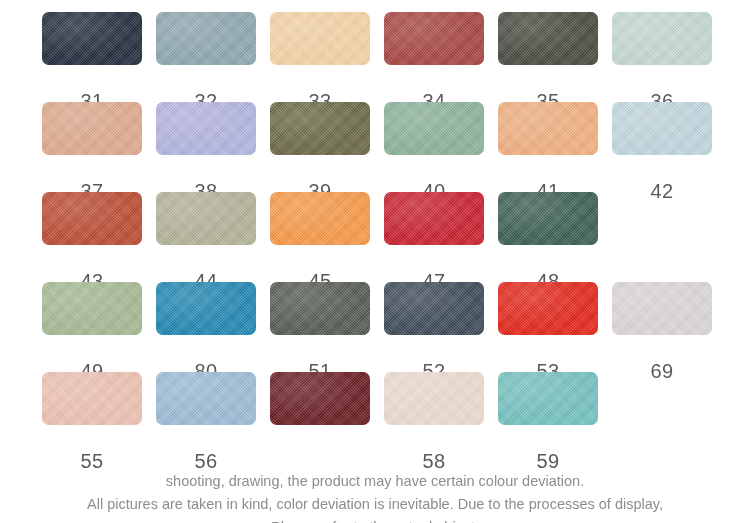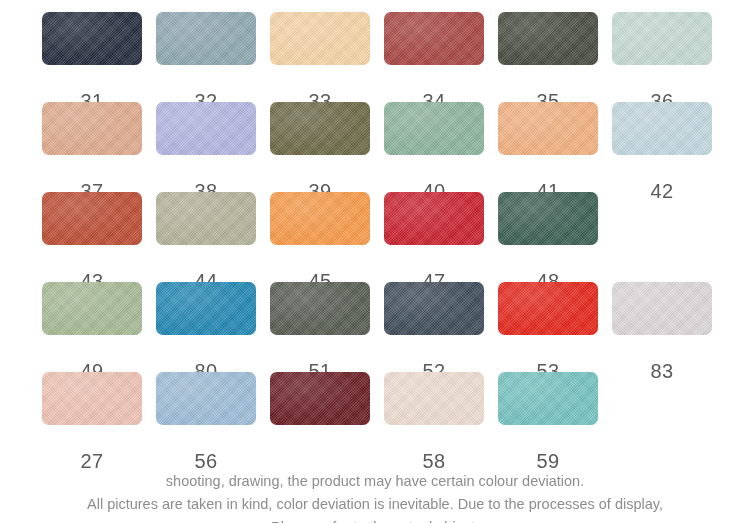--- a/index.html
+++ b/index.html
@@ -204,27 +204,27 @@
         <div class="swatch-cell">
           <div class="swatch-chip" style="background-color: rgb(60, 74, 87);"></div>
           <div class="swatch-label">52</div>
         </div>
         <div class="swatch-cell">
           <div class="swatch-chip" style="background-color: rgb(230, 36, 24);"></div>
           <div class="swatch-label">53</div>
         </div>
         <div class="swatch-cell">
           <div class="swatch-chip" style="background-color: rgb(222, 216, 218);"></div>
-          <div class="swatch-label">83</div>
+          <div class="swatch-label">69</div>
         </div>
       </div>
       <div class="swatch-row">
         <div class="swatch-cell">
           <div class="swatch-chip" style="background-color: rgb(240, 195, 180);"></div>
-          <div class="swatch-label">27</div>
+          <div class="swatch-label">55</div>
         </div>
         <div class="swatch-cell">
           <div class="swatch-chip" style="background-color: rgb(157, 189, 216);"></div>
           <div class="swatch-label">56</div>
         </div>
         <div class="swatch-cell">
           <div class="swatch-chip" style="background-color: rgb(106, 28, 34);"></div>
         </div>
         <div class="swatch-cell">
           <div class="swatch-chip" style="background-color: rgb(239, 221, 209);"></div>

